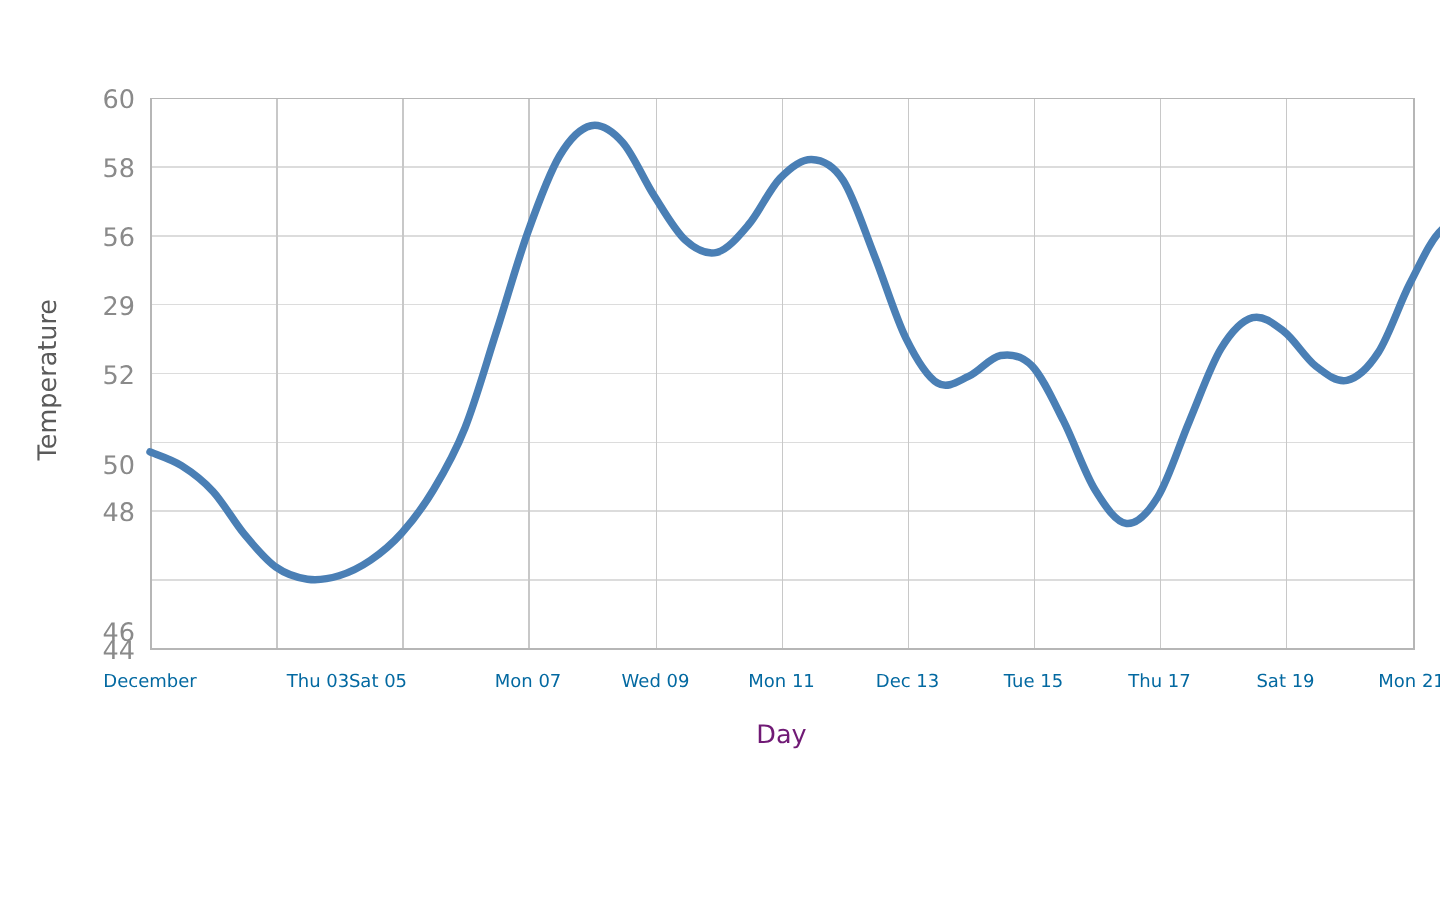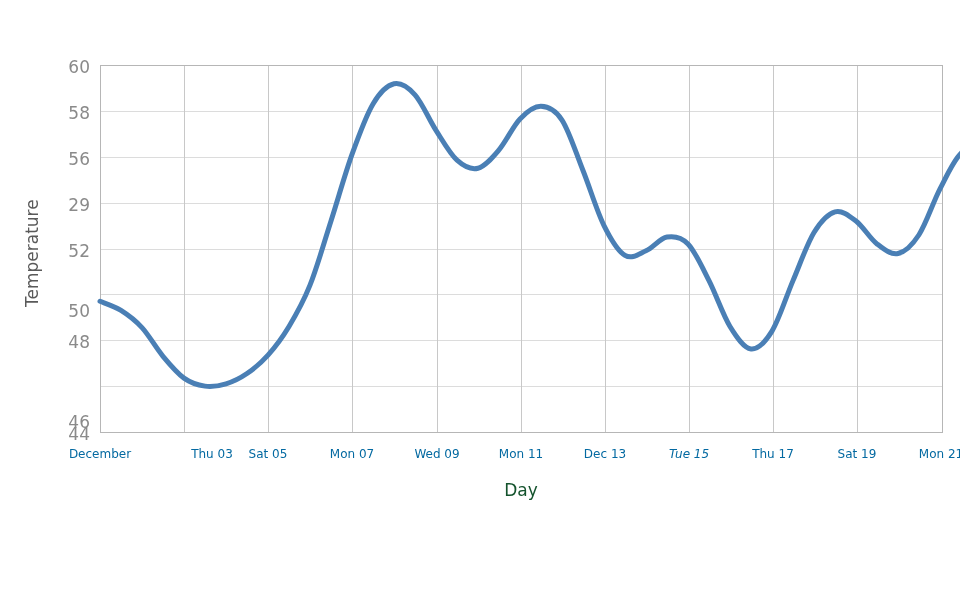--- a/index.html
+++ b/index.html
@@ -79,21 +79,21 @@
     position: absolute;
     font-size: 17px;
     color: #5a5a5a;
     transform-origin: 0 0;
     transform: rotate(-90deg);
     white-space: nowrap;
   }
   .axis-title-x {
     position: absolute;
     font-size: 17px;
-    color: #14532d;
+    color: #701a75;
     text-align: center;
     width: 200px;
     white-space: nowrap;
   }
 </style>
 </head>
 <body>
 
 <div id="chart-root">
 
@@ -131,26 +131,26 @@
       <div class="ytick-label" style="left: 30px; top: 286.375px; margin-top: 15px;">50</div>
       <div class="ytick-label" style="left: 30px; top: 240.5px;">52</div>
       <div class="ytick-label" style="left: 30px; top: 194.625px;">29</div>
       <div class="ytick-label" style="left: 30px; top: 148.75px;">56</div>
       <div class="ytick-label" style="left: 30px; top: 102.875px; text-align: right;">58</div>
       <div class="ytick-label" style="left: 30px; top: 57px;">60</div>
     </div>
   <div id="xtick-container">
       <div class="xtick-label" style="left: 100px; top: 447px;">December</div>
       <div class="xtick-label" style="left: 184px; top: 447px; margin-left: 28px;">Thu 03</div>
-      <div class="xtick-label" style="left: 268px; top: 447px;">Sat 05</div>
+      <div class="xtick-label" style="left: 252px; top: 447px;">Sat 05</div>
       <div class="xtick-label" style="left: 352px; top: 447px;">Mon 07</div>
       <div class="xtick-label" style="left: 437px; top: 447px;">Wed 09</div>
       <div class="xtick-label" style="left: 521px; top: 447px;">Mon 11</div>
       <div class="xtick-label" style="left: 605px; top: 447px; text-align: center;">Dec 13</div>
-      <div class="xtick-label" style="left: 689px; top: 447px; font-style: italic;">Tue 15</div>
+      <div class="xtick-label" style="left: 689px; top: 447px;">Tue 15</div>
       <div class="xtick-label" style="left: 773px; top: 447px;">Thu 17</div>
       <div class="xtick-label" style="left: 857px; top: 447px;">Sat 19</div>
       <div class="xtick-label" style="left: 941px; top: 447px;">Mon 21</div>
     </div>
 
   <div class="axis-title-y" id="ylabel" style="left: 22px; top: 306.5px;">Temperature</div>
 
   <div class="axis-title-x" id="xlabel" style="left: 421px; top: 480px;">Day</div>
 
 </div>

